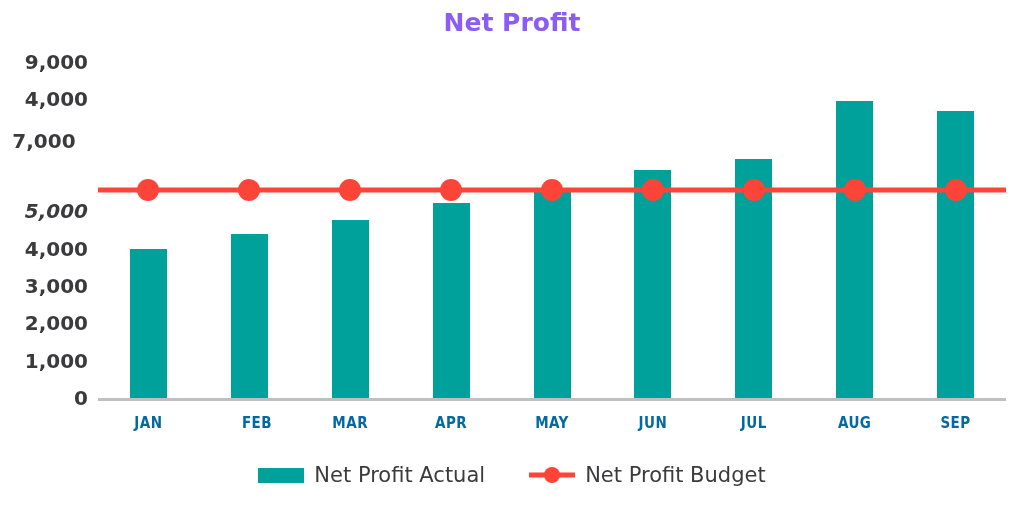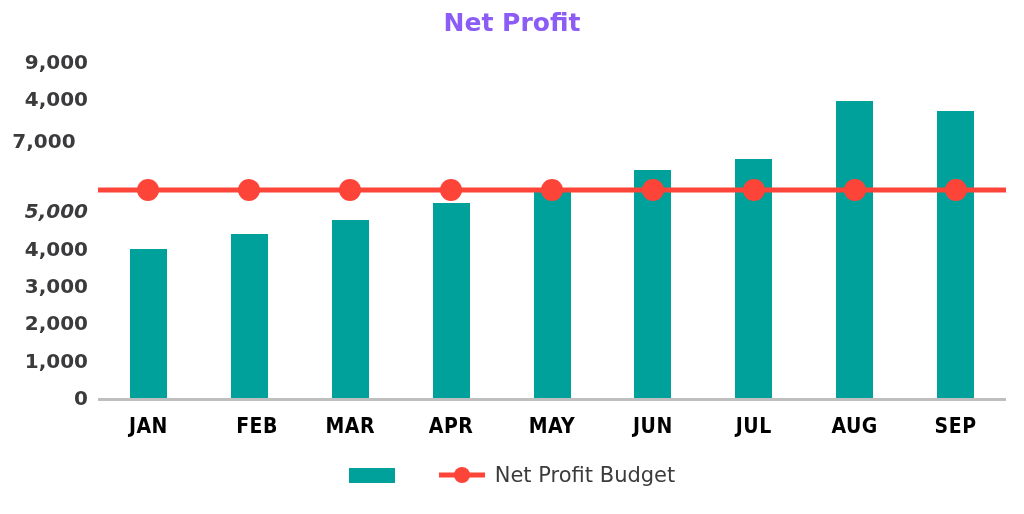--- a/index.html
+++ b/index.html
@@ -106,23 +106,23 @@
     left: 98px;
     top: 414px;
     width: 908px;
     height: 30px;
   }
   .x-tick-label {
     position: absolute;
     top: 0;
     text-align: center;
     font-family: "DejaVu Sans Condensed", "DejaVu Sans", sans-serif;
-    font-size: 21px;
+    font-size: 15px;
     font-weight: bold;
-    color: #000000;
+    color: #0369a1;
     transform: translateX(-50%);
     white-space: nowrap;
     letter-spacing: 0.5px;
   }
 
   
   #legend {
     position: absolute;
     left: 0;
     top: 463px;
@@ -227,20 +227,21 @@
       <div class="x-tick-label" style="left: 454px;">MAY</div>
       <div class="x-tick-label" style="left: 554.889px;">JUN</div>
       <div class="x-tick-label" style="left: 655.778px;">JUL</div>
       <div class="x-tick-label" style="left: 756.667px;">AUG</div>
       <div class="x-tick-label" style="left: 857.556px;">SEP</div>
     </div>
 
   <div id="legend">
     <div class="legend-entry">
       <span class="legend-swatch-bar"></span>
+      <span class="legend-label">Net Profit Actual</span>
     </div>
     <div class="legend-entry">
       <span class="legend-swatch-line">
         <span class="lsl-line"></span>
         <span class="lsl-dot"></span>
       </span>
       <span class="legend-label">Net Profit Budget</span>
     </div>
   </div>
 

